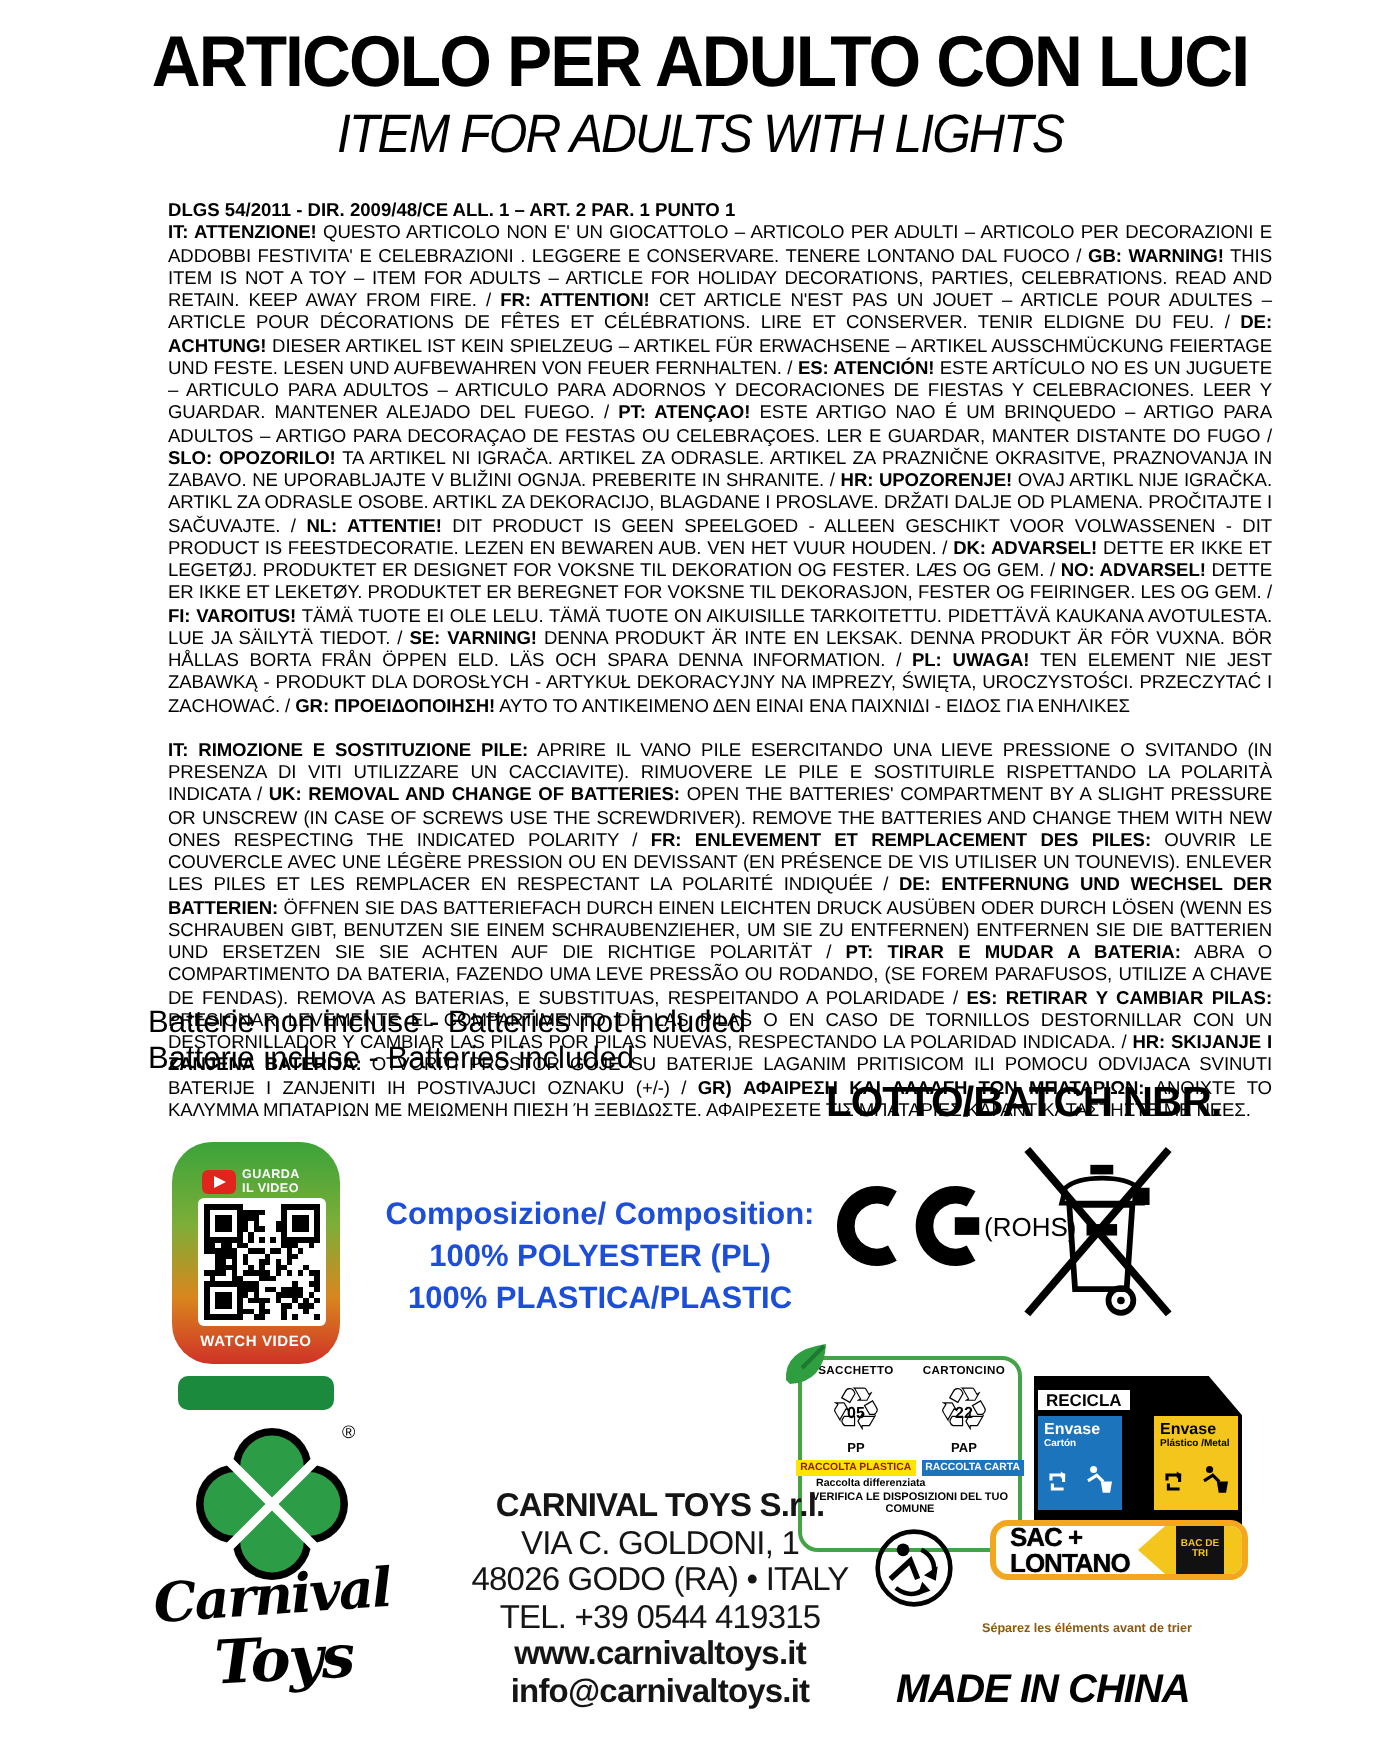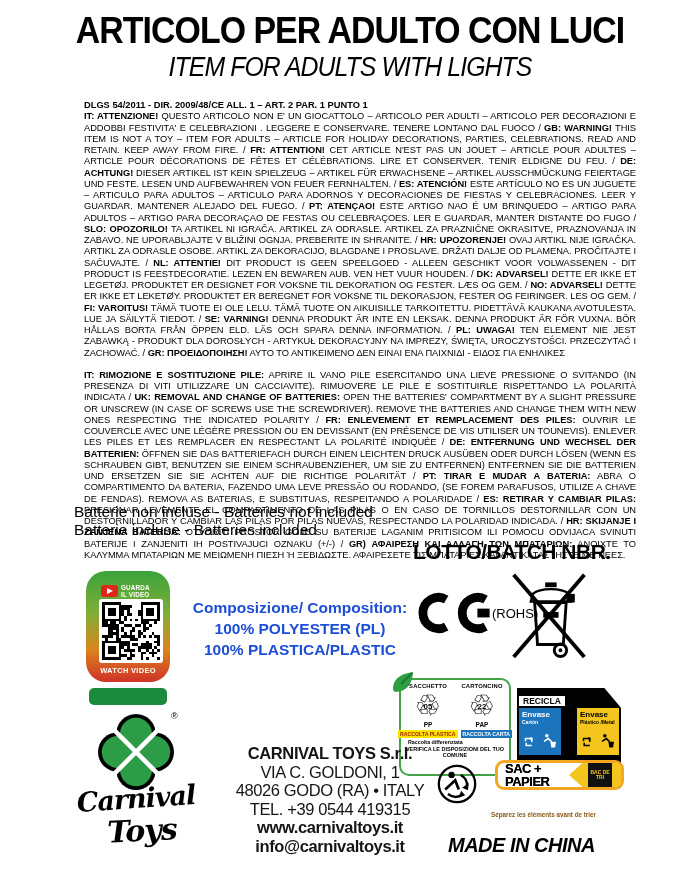--- a/index.html
+++ b/index.html
@@ -432,21 +432,21 @@
       <path d="M9 28 L20 18 L24 28" stroke="#000" stroke-width="3" fill="none"></path>
       <path d="M26 12 q8 4 7 13" stroke="#000" stroke-width="2.5" fill="none"></path>
       <path d="M35 21 l-1 8 l-6.5 -3 z" fill="#000"></path>
       <path d="M12 33 q8 6 15 1" stroke="#000" stroke-width="2.5" fill="none"></path>
       <path d="M24 37 l7 -2.5 l-4.5 -5 z" fill="#000"></path>
     </svg>
   </div>
   <div class="sac">
     <div class="sac-text">
       <span>SAC +</span>
-      <span>PAPIER</span>
+      <span>LONTANO</span>
     </div>
     <div class="sac-chevron">
       <div class="bac-bin">BAC DE TRI</div>
     </div>
   </div>
   <div class="sac-caption">Séparez les éléments avant de trier</div>
 
   <div class="origin">MADE IN CHINA</div>
 
 </div>

